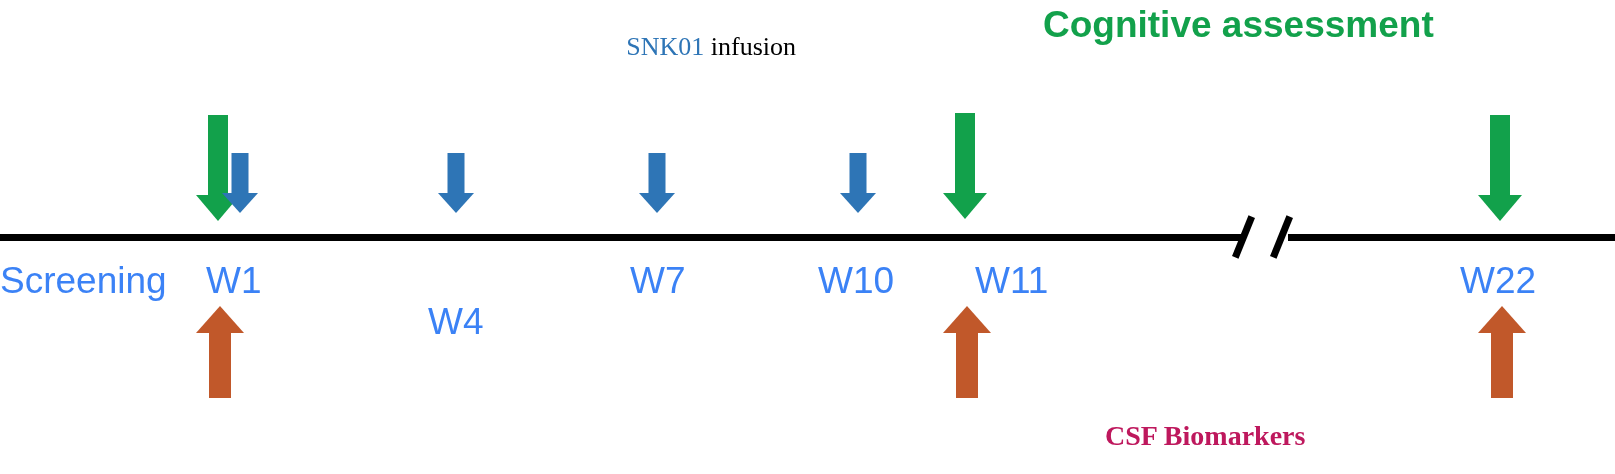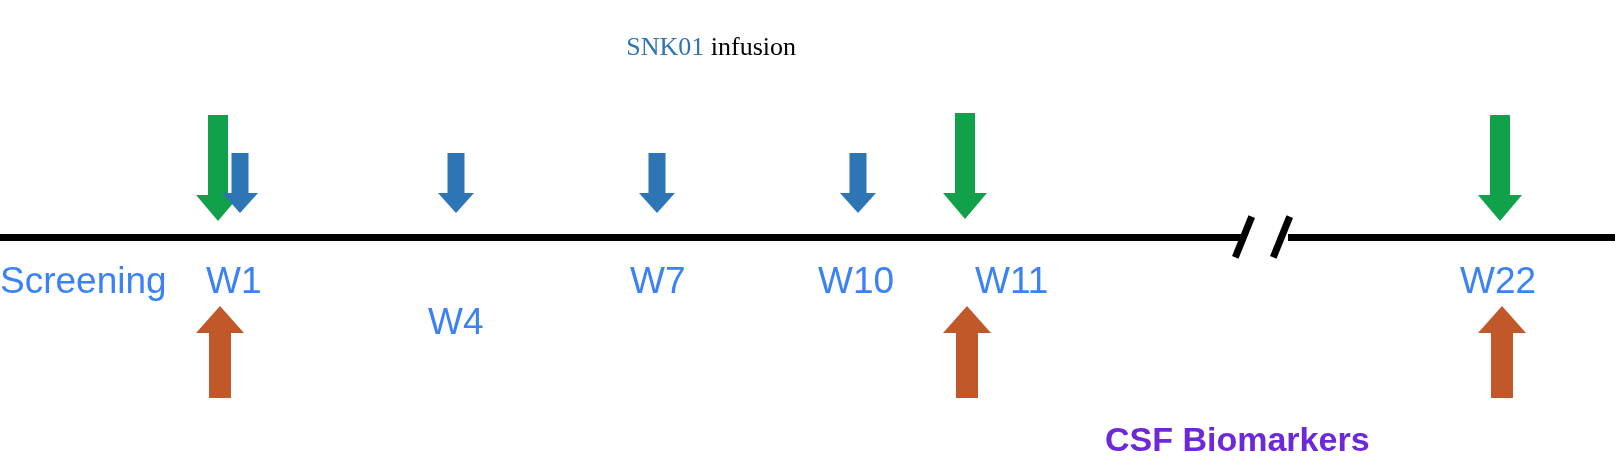--- a/index.html
+++ b/index.html
@@ -91,37 +91,38 @@
   .callout-infusion .drug-name {
     color: #2E75B6;
   }
   .callout-cognitive {
     font-family: "Liberation Sans", sans-serif;
     font-size: 37px;
     font-weight: bold;
     color: #12A14B;
   }
   .callout-csf {
-    font-family: Liberation Sans, sans-serif;
-    font-size: 34px;
+    font-family: Liberation Serif, serif;
+    font-size: 28px;
     font-weight: bold;
-    color: #6d28d9;
+    color: #be185d;
   }
 </style>
 </head>
 <body>
 
 <div id="canvas">
 
   <div class="callout callout-infusion" style="left:336px; top:32px; width:460px;">
     <div>
       <span class="drug-name">SNK01</span><span> infusion</span>
     </div>
   </div>
 
+  <div class="callout callout-cognitive" style="left:1043px; top:4px;">Cognitive assessment</div>
 
   <div class="callout callout-csf" style="left:1105px; top:420px;">CSF Biomarkers</div>
 
   <div class="arrow down" style="left:196px; top:115px; width:44px; height:106px;">
     <div class="shaft" style="width:20px; height:82px; background:#12A14B;"></div>
     <div class="head" style="border-left-width:22px; border-right-width:22px; border-top-width:26px; border-top-color:#12A14B;"></div>
   </div>
 
   <div class="arrow down" style="left:943px; top:113px; width:44px; height:106px;">
     <div class="shaft" style="width:20px; height:82px; background:#12A14B;"></div>

